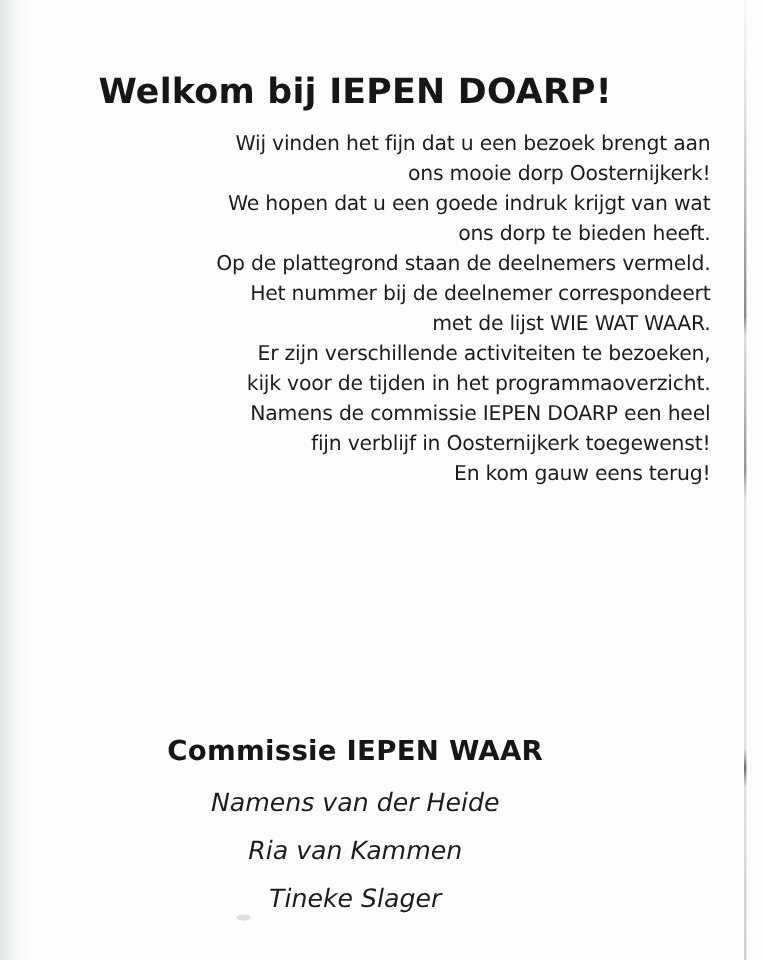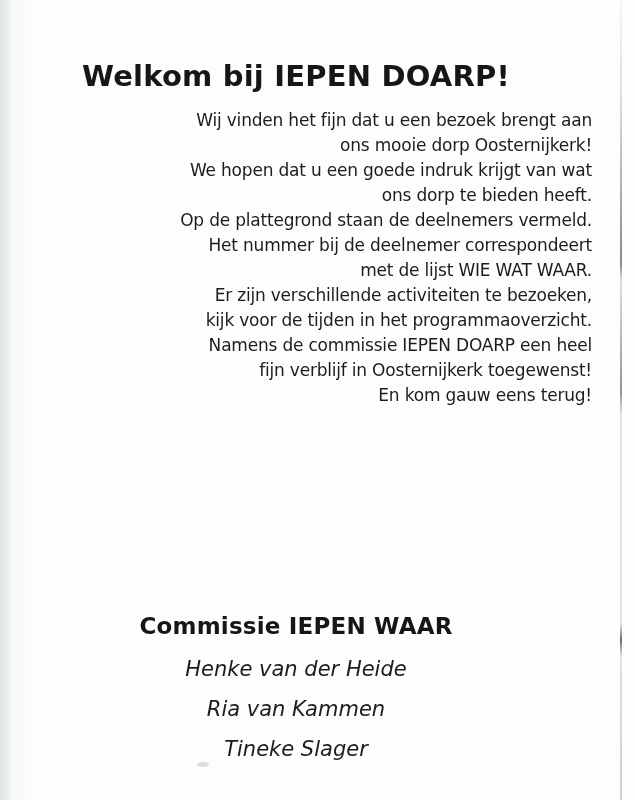--- a/index.html
+++ b/index.html
@@ -134,18 +134,18 @@
 Het nummer bij de deelnemer correspondeert
 met de lijst WIE WAT WAAR.
 Er zijn verschillende activiteiten te bezoeken,
 kijk voor de tijden in het programmaoverzicht.
 Namens de commissie IEPEN DOARP een heel
 fijn verblijf in Oosternijkerk toegewenst!
 En kom gauw eens terug!</div>
 
     <div class="committee-heading">Commissie IEPEN WAAR</div>
 
-    <div class="committee-members">Henke van der Heide
+    <div class="committee-members">Namens van der Heide
 Ria van Kammen
 Tineke Slager</div>
   </div>
 
 </div>
 
 </body></html>

